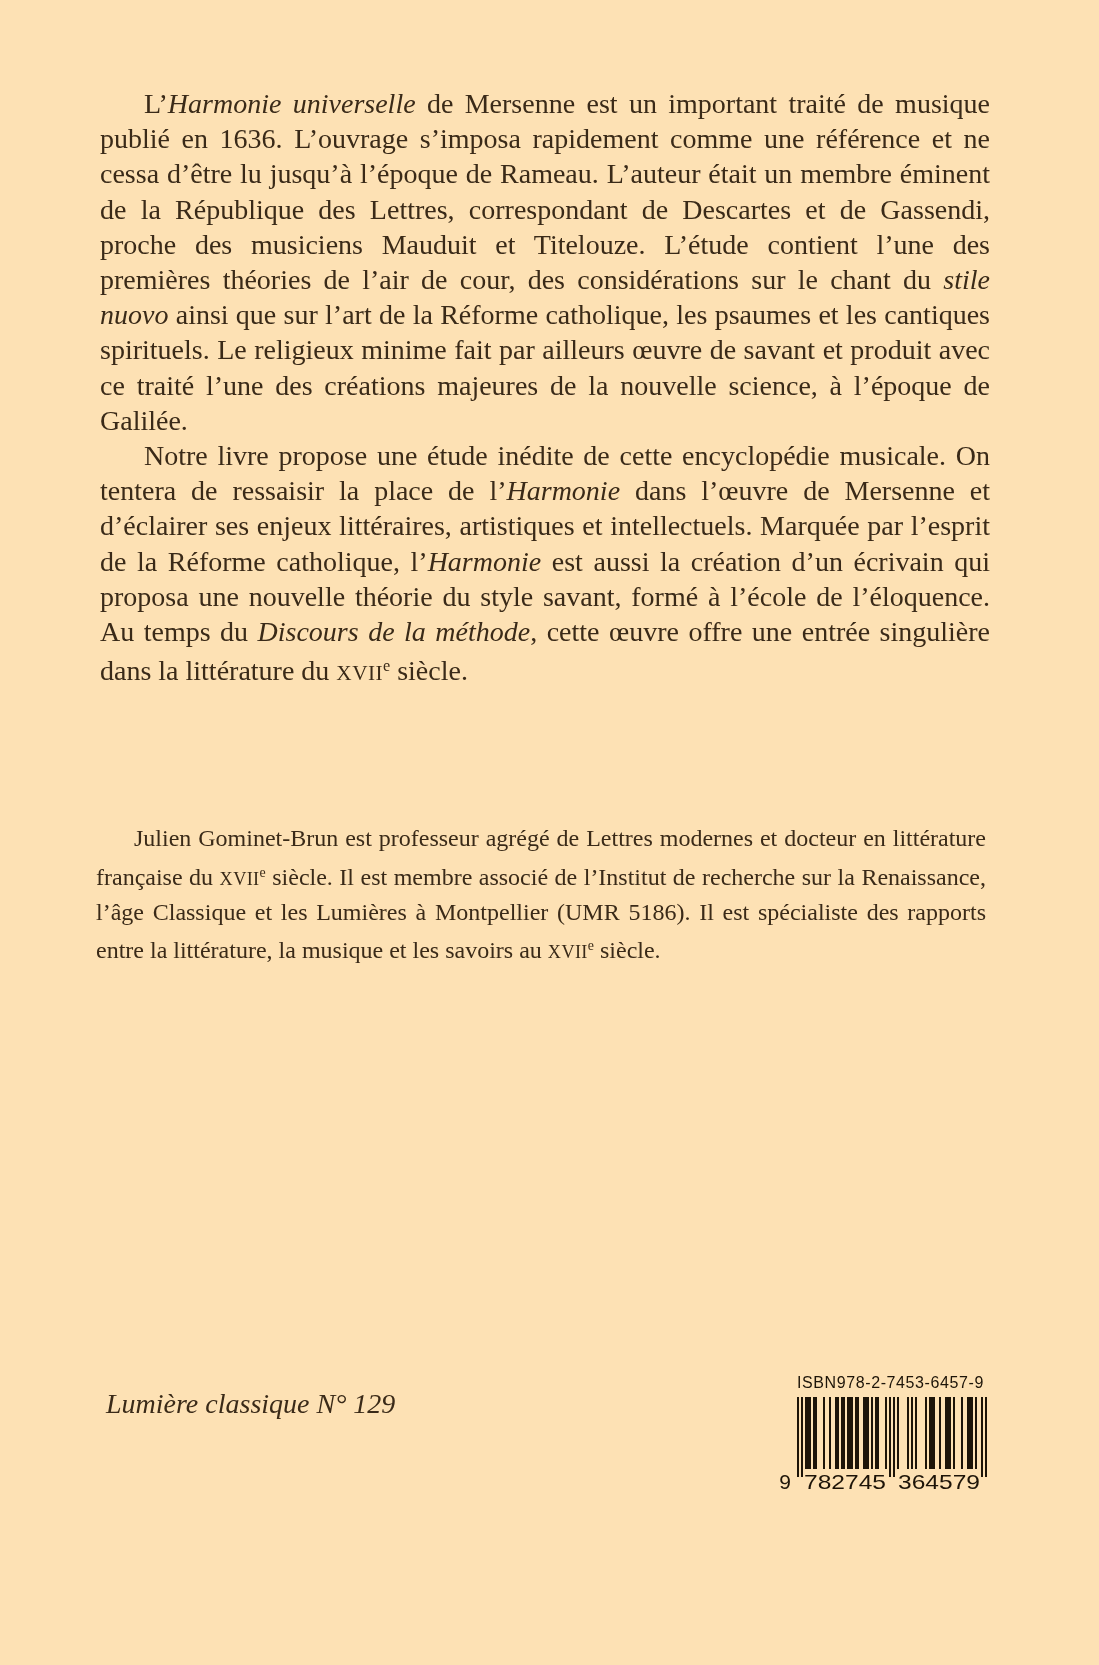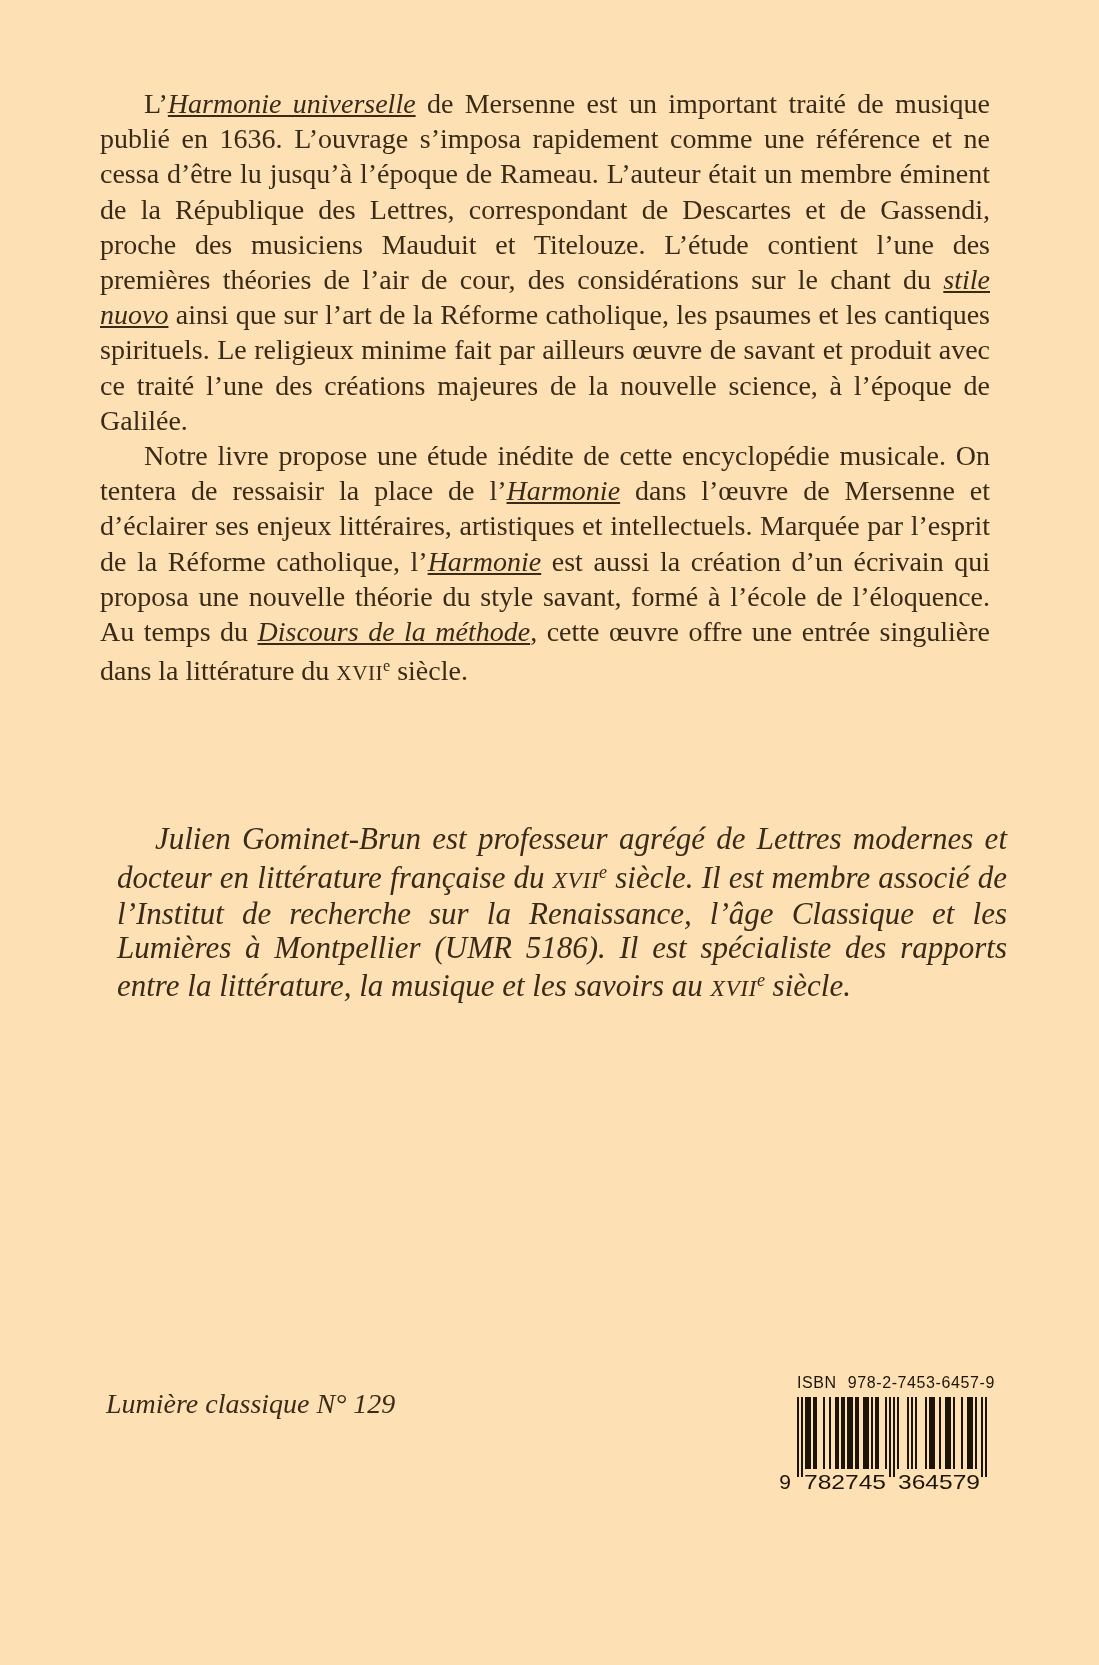--- a/index.html
+++ b/index.html
@@ -11,40 +11,40 @@
     color:#3a2a18;
     font-family:"Liberation Serif", serif;
     overflow:hidden;
   }
   .synopsis {
     position:absolute; left:100px; top:86px; width:890px;
     font-size:28px; line-height:35.2px; text-align:justify;
   }
   .synopsis p { margin:0; text-indent:44px; }
   .bio {
-    position:absolute; left:117px; top:822px; width:890px;
-    font-size:31px; line-height:33.6px;
-    font-style:italic; text-align:justify; text-indent:38px;
+    position:absolute; left:96px; top:822px; width:890px;
+    font-size:24px; line-height:33.6px;
+    text-align:justify; text-indent:38px;
   }
   .collection {
     position:absolute; left:106px; top:1388px;
     font-size:28px; font-style:italic; white-space:nowrap;
   }
   .isbn-block {
     position:absolute; left:777px; top:1374px; width:216px;
     color:#1d1408;
   }
   .isbn-line {
     font-family:"Liberation Sans", sans-serif;
     font-size:16px; letter-spacing:.6px;
     padding-left:20px; white-space:nowrap;
   }
-  .isbn-line .num { margin-left:11px; }
+  .isbn-line .num { }
   .barcode { display:block; margin-top:3px; width:216px; height:96px; }
-  .seg-i   { font-style:italic;text-decoration:underline; }
+  .seg-i   { font-style:italic; }
   .seg-sc  { font-size:.76em; letter-spacing:.02em; }
   .seg-sup { font-size:.58em; vertical-align:.55em; }
 </style>
 </head>
 <body>
 
 <div class="page">
 
   <div class="synopsis">
       <p><span>L’</span><span class="seg-i">Harmonie universelle</span><span> de Mersenne est un important traité de musique publié en 1636. L’ouvrage s’imposa rapidement comme une référence et ne cessa d’être lu jusqu’à l’époque de Rameau. L’auteur était un membre éminent de la République des Lettres, correspondant de Descartes et de Gassendi, proche des musiciens Mauduit et Titelouze. L’étude contient l’une des premières théories de l’air de cour, des considérations sur le chant du </span><span class="seg-i">stile nuovo</span><span> ainsi que sur l’art de la Réforme catholique, les psaumes et les cantiques spirituels. Le religieux minime fait par ailleurs œuvre de savant et produit avec ce traité l’une des créations majeures de la nouvelle science, à l’époque de Galilée.</span></p>

